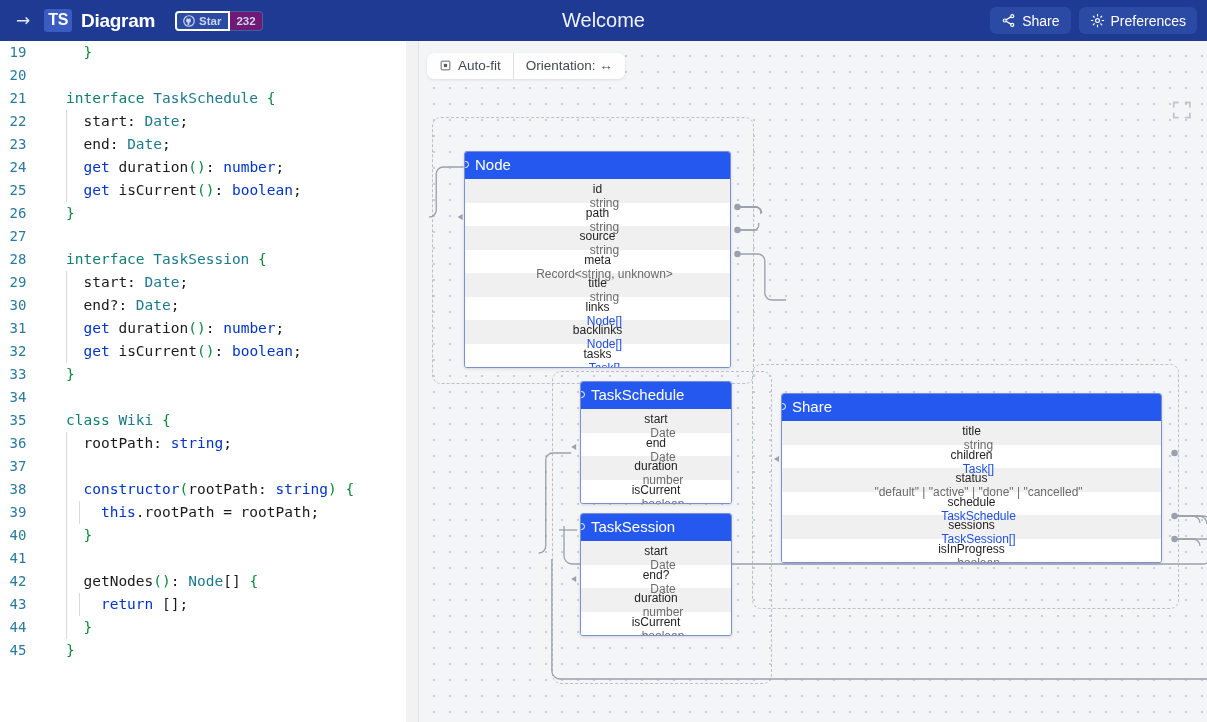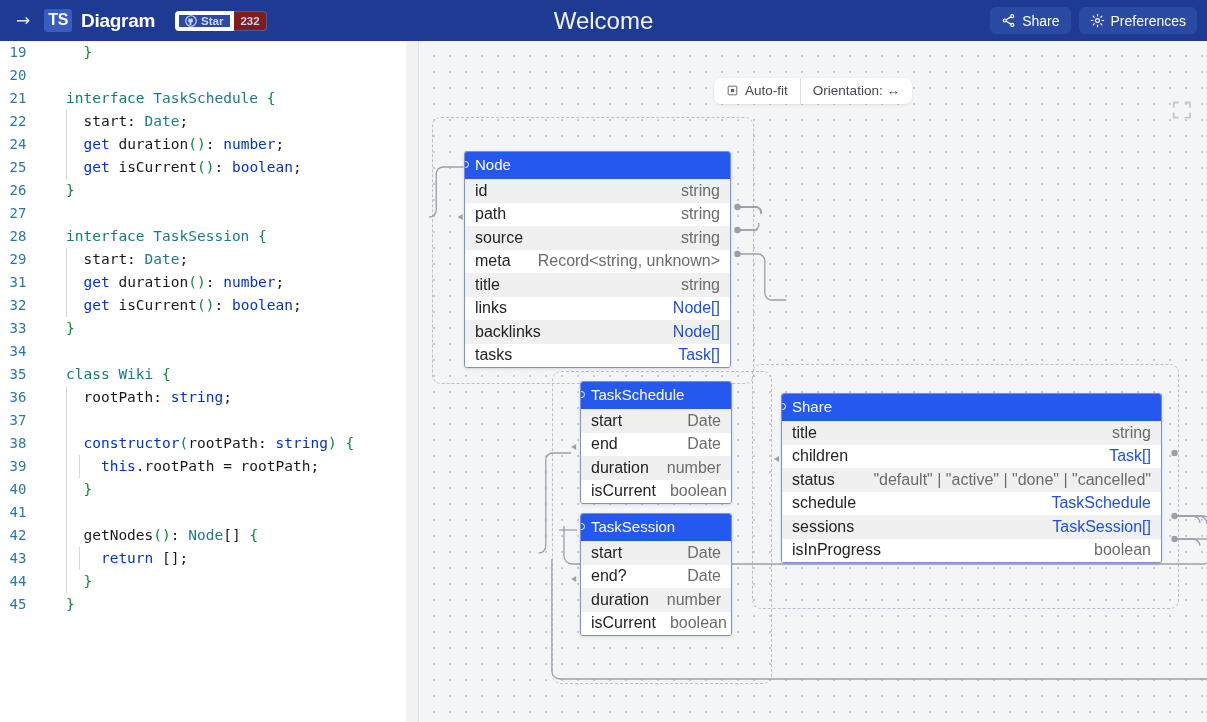--- a/index.html
+++ b/index.html
@@ -29,36 +29,36 @@
   .ts-badge {
     background: #3a5bbf; color: #ffffff;
     font-weight: bold; font-size: 16px;
     padding: 2px 4px 3px 4px; border-radius: 3px;
     letter-spacing: -0.3px;
   }
   .brand-name { font-size: 19px; font-weight: bold; letter-spacing: -0.3px; margin-left: 3px; }
   .gh-badge { display: flex; align-items: center; margin-left: 10px; }
   .gh-star {
     display: flex; align-items: center; gap: 4px;
-    background: #2b4aa3; border: 4px solid #ffffff;
+    background: #2b4aa3; border: 2px solid #ffffff;
     border-radius: 4px 0 0 4px;
     padding: 2px 7px 2px 6px; height: 20px;
     font-size: 11.5px; font-weight: bold; color: #c9d4ee;
   }
   .gh-count {
-    background: #7f1d1d; border: 1px solid #41609e; border-left: none;
+    background: #701a75; border: 1px solid #41609e; border-left: none;
     border-radius: 0 4px 4px 0;
     padding: 2px 6px; height: 20px;
     font-size: 11.5px; font-weight: bold; color: #c9d4ee;
     display: flex; align-items: center;
   }
   .hdr-title {
     position: absolute; left: 0; right: 0; top: 0; height: 41px;
     display: flex; align-items: center; justify-content: center;
-    font-size: 24px; color: #f0f3fb; z-index: 1;
+    font-size: 20px; color: #f0f3fb; z-index: 1;
   }
   .hdr-right { margin-left: auto; display: flex; align-items: center; gap: 8px; z-index: 2; }
   .hdr-btn {
     display: flex; align-items: center; gap: 6px;
     background: #2b4aa3; border-radius: 6px;
     padding: 6px 11px; font-size: 14px; color: #ffffff;
     cursor: pointer; line-height: 1; justify-content: space-between;
   }
   .hdr-btn svg { display:block; }
 
@@ -102,22 +102,22 @@
 
   
   .canvas {
     flex: 1; position: relative; overflow: hidden;
     background-color: #f4f5f7;
     background-image: radial-gradient(#c8ccd4 1px, transparent 1px);
     background-size: 16px 16px;
     background-position: 7px 7px;
   }
   .canvas-toolbar {
-    position: absolute; top: 12px; left: 0; right: 0;
-    display: flex; justify-content: center; z-index: 5; margin-top: 25px;
+    position: absolute; top: 12px; left: 8px; right: 0;
+    display: flex; justify-content: flex-start; z-index: 5;
   }
   .tb-group {
     display: flex; align-items: stretch;
     background: rgba(255,255,255,0.88);
     border-radius: 7px;
     box-shadow: 0 1px 3px rgba(0,0,0,0.10);
     overflow: hidden;
   }
   .tb-btn {
     display: flex; align-items: center; gap: 6px;
@@ -145,21 +145,21 @@
     z-index: 3;
   }
   .ent-head {
     background: #2458ef; color: #ffffff;
     font-size: 15px; padding: 4px 10px 5px 10px;
     line-height: 18px;
   }
   .ent-row {
     display: flex; justify-content: space-between; align-items: center;
     padding: 3px 10px; height: 23.5px;
-    color: #2b2b2b; font-size: 16px;
+    color: #2b2b2b; font-size: 12px; flex-direction: column;
   }
   .ent-row:nth-child(odd)  { background: #ffffff; }
   .ent-row:nth-child(even) { background: #f0f0f0; }
   .rname { color: #232323; }
   .rtype { color: #6b6b6b; padding-left: 14px; }
   .rtype.link { color: #1f4fe0; text-align: center; }
 
   
   .port {
     position: absolute; width: 7px; height: 7px;
@@ -218,26 +218,28 @@
   </div>
 
   <div class="body">
 
     <div class="editor">
       <div class="code-area" id="code-area">
           <div class="cl"><div class="ln">19</div><div class="code"><span>  </span><span class="brc">}</span></div></div>
           <div class="cl"><div class="ln">20</div><div class="code"></div></div>
           <div class="cl"><div class="ln">21</div><div class="code"><span class="kw2">interface </span><span class="typ">TaskSchedule</span><span> </span><span class="brc">{</span></div></div>
           <div class="cl"><div class="ln">22</div><div class="code"><span class="g1"></span><span>  start</span><span>: </span><span class="typ">Date</span><span>;</span></div></div>
+          <div class="cl"><div class="ln">23</div><div class="code"><span class="g1"></span><span>  end</span><span>: </span><span class="typ">Date</span><span>;</span></div></div>
           <div class="cl"><div class="ln">24</div><div class="code"><span class="g1"></span><span>  </span><span class="blu">get</span><span> duration</span><span class="pun">()</span><span>: </span><span class="blu">number</span><span>;</span></div></div>
           <div class="cl"><div class="ln">25</div><div class="code"><span class="g1"></span><span>  </span><span class="blu">get</span><span> isCurrent</span><span class="pun">()</span><span>: </span><span class="blu">boolean</span><span>;</span></div></div>
           <div class="cl"><div class="ln">26</div><div class="code"><span class="brc">}</span></div></div>
           <div class="cl"><div class="ln">27</div><div class="code"></div></div>
           <div class="cl"><div class="ln">28</div><div class="code"><span class="kw2">interface </span><span class="typ">TaskSession</span><span> </span><span class="brc">{</span></div></div>
           <div class="cl"><div class="ln">29</div><div class="code"><span class="g1"></span><span>  start</span><span>: </span><span class="typ">Date</span><span>;</span></div></div>
+          <div class="cl"><div class="ln">30</div><div class="code"><span class="g1"></span><span>  end?</span><span>: </span><span class="typ">Date</span><span>;</span></div></div>
           <div class="cl"><div class="ln">31</div><div class="code"><span class="g1"></span><span>  </span><span class="blu">get</span><span> duration</span><span class="pun">()</span><span>: </span><span class="blu">number</span><span>;</span></div></div>
           <div class="cl"><div class="ln">32</div><div class="code"><span class="g1"></span><span>  </span><span class="blu">get</span><span> isCurrent</span><span class="pun">()</span><span>: </span><span class="blu">boolean</span><span>;</span></div></div>
           <div class="cl"><div class="ln">33</div><div class="code"><span class="brc">}</span></div></div>
           <div class="cl"><div class="ln">34</div><div class="code"></div></div>
           <div class="cl"><div class="ln">35</div><div class="code"><span class="kw2">class </span><span class="typ">Wiki</span><span> </span><span class="brc">{</span></div></div>
           <div class="cl"><div class="ln">36</div><div class="code"><span class="g1"></span><span>  rootPath</span><span>: </span><span class="blu">string</span><span>;</span></div></div>
           <div class="cl"><div class="ln">37</div><div class="code"><span class="g1"></span></div></div>
           <div class="cl"><div class="ln">38</div><div class="code"><span class="g1"></span><span>  </span><span class="blu">constructor</span><span class="pun">(</span><span>rootPath</span><span>: </span><span class="blu">string</span><span class="pun">)</span><span> </span><span class="brc">{</span></div></div>
           <div class="cl"><div class="ln">39</div><div class="code"><span class="g1"></span><span class="g2"></span><span>    </span><span class="blu">this</span><span>.rootPath = rootPath;</span></div></div>
           <div class="cl"><div class="ln">40</div><div class="code"><span class="g1"></span><span>  </span><span class="brc">}</span></div></div>

